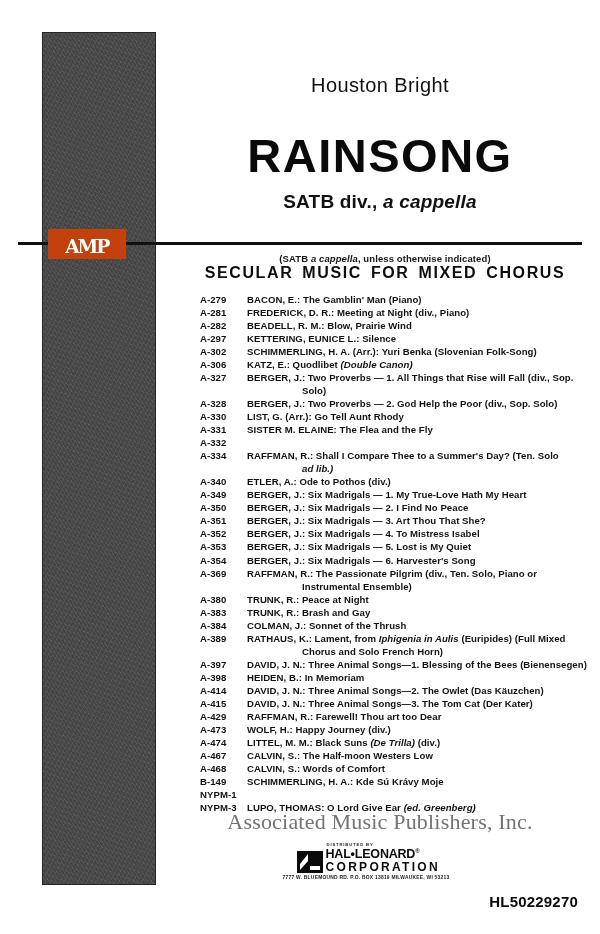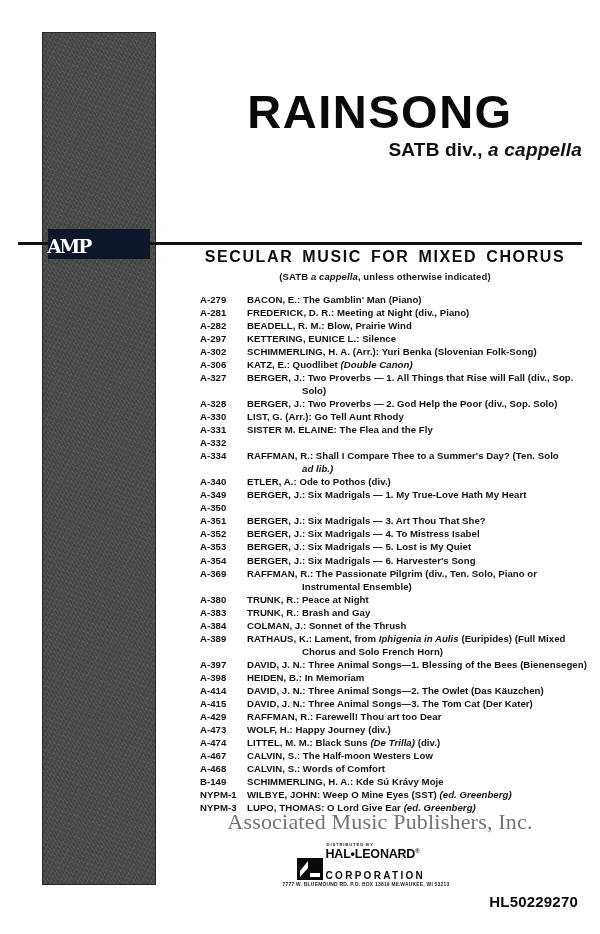--- a/index.html
+++ b/index.html
@@ -44,26 +44,26 @@
     background:
       repeating-linear-gradient(21deg, rgba(255,255,255,.035) 0 1px, rgba(0,0,0,.03) 1px 5px);
     pointer-events:none;
   }
 
   
   #amp-logo-box {
     position: absolute;
     left: 48px;
     top: 229px;
-    width: 102px;
+    width: 78px;
     height: 30px;
-    background: #0f172a;
+    background: #c2410c;
     display: flex;
     align-items: center;
-    justify-content: flex-start;
+    justify-content: center;
     z-index: 4;
   }
   #amp-logo-text {
     color: #ffffff;
     font-family: "DejaVu Serif", serif;
     font-weight: 700;
     font-size: 25px;
     letter-spacing: -2px;
     line-height: 1;
     font-variant: small-caps;
@@ -90,35 +90,34 @@
     text-align: center;
   }
   #composer {
     font-size: 20px;
     font-weight: 400;
     letter-spacing: .4px;
     color: #111;
     line-height: 1.1;
   }
   #work-title {
-    margin-top: 14px;
+    margin-top: 36px;
     font-size: 47px;
     font-weight: 700;
     letter-spacing: 1.5px;
     line-height: 1;
     color: #0a0a0a;
   }
   #voicing {
-    margin-top: 4px;
+    margin-top: 12px;
     font-size: 19px;
     font-weight: 700;
     font-style: italic;
     letter-spacing: .2px;
     color: #111;
-    text-align: right;
   }
   #voicing .roman { font-style: normal; }
 
   
   #catalog {
     position: absolute;
     left: 180px;
     top: 248px;
     width: 410px;
   }
@@ -224,26 +223,26 @@
   #hl-name {
     font-size: 12.5px;
     font-weight: 700;
     letter-spacing: -.2px;
     line-height: 1;
     color: #0a0a0a;
     white-space: nowrap;
   }
   #hl-name .reg { font-size: 6px; vertical-align: super; }
   #hl-corp {
-    font-size: 10px;
+    font-size: 12px;
     font-weight: 700;
     letter-spacing: 2.3px;
     line-height: 1.1;
     color: #0a0a0a;
-    margin-top: 9px;
+    margin-top: 0px;
     white-space: nowrap;
   }
   #hl-address {
     margin-top: 2px;
     font-size: 4.9px;
     font-weight: 700;
     letter-spacing: .25px;
     color: #1a1a1a;
     white-space: nowrap;
     text-align: center;
@@ -269,31 +268,32 @@
 
   <div id="spine"></div>
 
   <div id="divider"></div>
 
   <div id="amp-logo-box">
     <span id="amp-logo-text">amp</span>
   </div>
 
   <div id="title-block">
+    <div id="composer">Houston Bright</div>
     <div id="work-title">RAINSONG</div>
     <div id="voicing">
       <span class="roman">SATB div., </span><span>a cappella</span>
     </div>
   </div>
 
   <div id="catalog">
-    <div id="catalog-heading">SECULAR MUSIC FOR MIXED CHORUS</div>
     <div id="catalog-subheading">
       <span>(SATB </span><span class="ital">a cappella</span><span>, unless otherwise indicated)</span>
     </div>
+    <div id="catalog-heading">SECULAR MUSIC FOR MIXED CHORUS</div>
     <div id="catalog-list">
         <div class="cat-row">
           <span class="cat-num">A-279</span>
           <span class="cat-desc"><span>BACON, E.: The Gamblin' Man (Piano)</span></span>
         </div>
         <div class="cat-row">
           <span class="cat-num">A-281</span>
           <span class="cat-desc"><span>FREDERICK, D. R.: Meeting at Night (div., Piano)</span></span>
         </div>
         <div class="cat-row">
@@ -338,20 +338,21 @@
         <div class="cat-row">
           <span class="cat-num">A-340</span>
           <span class="cat-desc"><span>ETLER, A.: Ode to Pothos (div.)</span></span>
         </div>
         <div class="cat-row">
           <span class="cat-num">A-349</span>
           <span class="cat-desc"><span>BERGER, J.: Six Madrigals — 1. My True-Love Hath My Heart</span></span>
         </div>
         <div class="cat-row">
           <span class="cat-num">A-350</span>
+          <span class="cat-desc"><span>BERGER, J.: Six Madrigals — 2. I Find No Peace</span></span>
         </div>
         <div class="cat-row">
           <span class="cat-num">A-351</span>
           <span class="cat-desc"><span>BERGER, J.: Six Madrigals — 3. Art Thou That She?</span></span>
         </div>
         <div class="cat-row">
           <span class="cat-num">A-352</span>
           <span class="cat-desc"><span>BERGER, J.: Six Madrigals — 4. To Mistress Isabel</span></span>
         </div>
         <div class="cat-row">
@@ -417,21 +418,20 @@
         <div class="cat-row">
           <span class="cat-num">A-468</span>
           <span class="cat-desc"><span>CALVIN, S.: Words of Comfort</span></span>
         </div>
         <div class="cat-row">
           <span class="cat-num">B-149</span>
           <span class="cat-desc"><span>SCHIMMERLING, H. A.: Kde Sú Krávy Moje</span></span>
         </div>
         <div class="cat-row">
           <span class="cat-num">NYPM-1</span>
-          <span class="cat-desc"><span>WILBYE, JOHN: Weep O Mine Eyes (SST) </span><span class="ital">(ed. Greenberg)</span></span>
         </div>
         <div class="cat-row">
           <span class="cat-num">NYPM-3</span>
           <span class="cat-desc"><span>LUPO, THOMAS: O Lord Give Ear </span><span class="ital">(ed. Greenberg)</span></span>
         </div>
       </div>
   </div>
 
   <div id="publisher-block">
     <div id="publisher-name">Associated Music Publishers, Inc.</div>

